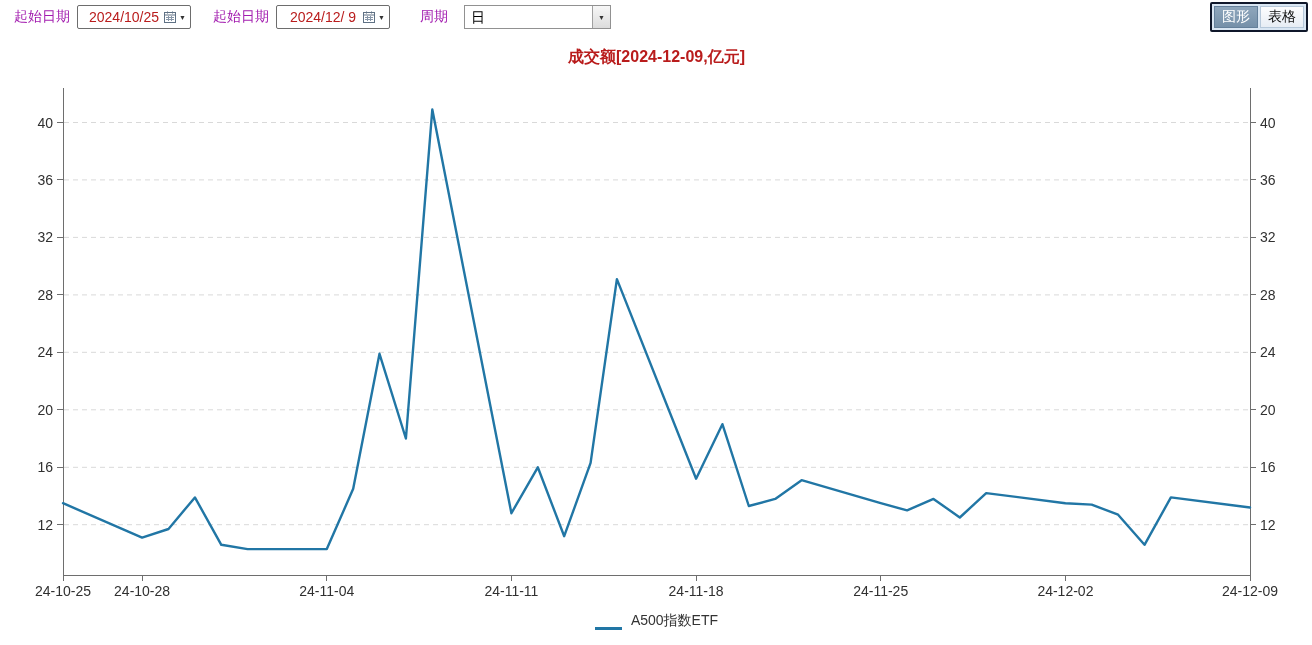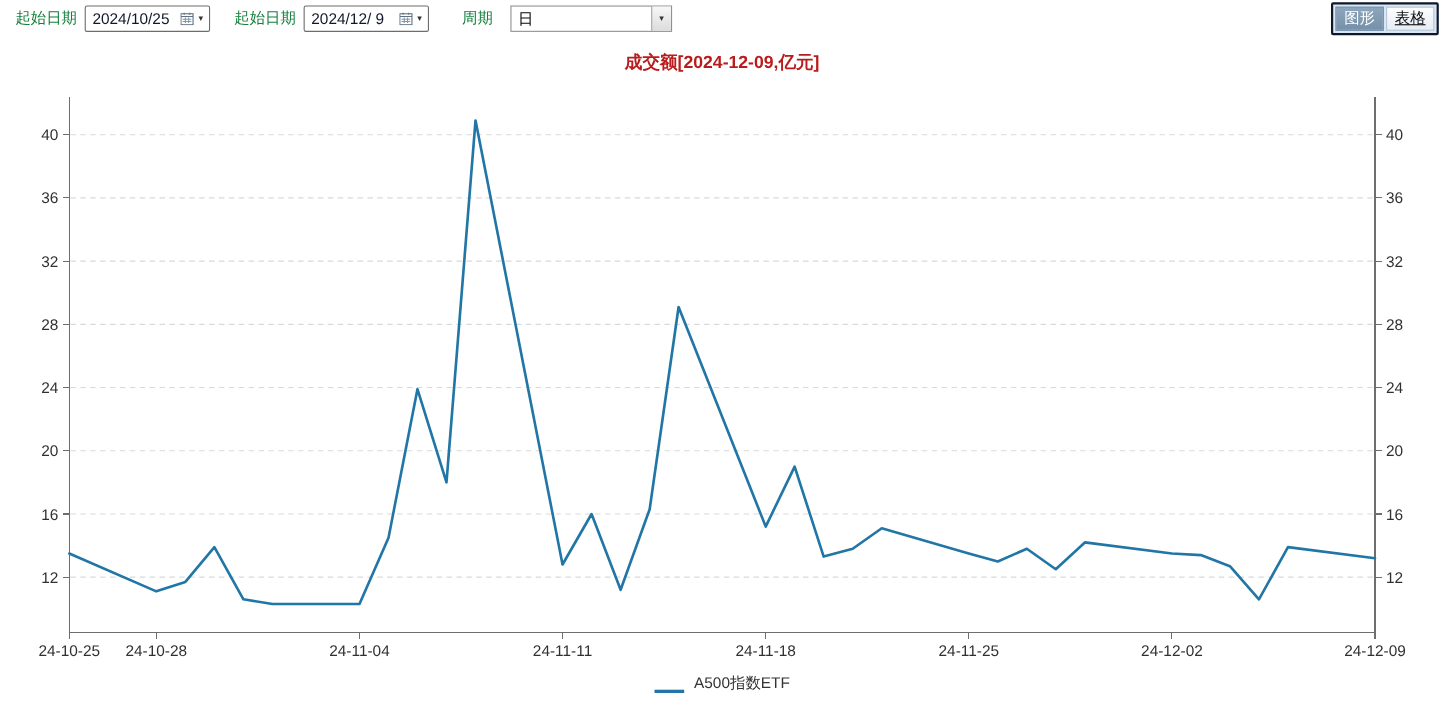--- a/index.html
+++ b/index.html
@@ -6,29 +6,29 @@
   body{
     width:1312px;height:645px;position:relative;overflow:hidden;
     background:#ffffff;font-family:"Liberation Sans",sans-serif;
   }
   
   .toolbar{
     position:absolute;top:0;left:0;width:1312px;height:34px;
     display:flex;align-items:center;box-sizing:border-box;
     padding:0 4px 0 14px;background:#ffffff;
   }
-  .tb-label{font-size:14px;color:#15803d;margin-right:7px;white-space:nowrap;}
+  .tb-label{font-size:14px;color:#a21caf;margin-right:7px;white-space:nowrap;}
   .date-box{
     display:flex;align-items:center;width:114px;height:24px;
     border:1px solid #6d6d6d;border-radius:2px;background:#fff;
     box-sizing:border-box;padding:0 4px 0 6px;
   }
   .date-box input{
     border:none;outline:none;flex:1;min-width:0;font-size:14px;
-    font-family:inherit;color:#0f172a;background:transparent;padding:0;
+    font-family:inherit;color:#b91c1c;background:transparent;padding:0;text-align:center;
   }
   .dd-icons{display:flex;align-items:center;gap:2px;cursor:pointer;}
   .caret{font-size:7px;color:#333;line-height:1;}
   .sp1{width:22px;} .sp2{width:30px;} .sp3{width:9px;}
   .combo{
     display:flex;align-items:stretch;width:147px;height:24px;
     border:1px solid #919191;background:#fff;box-sizing:border-box;
   }
   .combo-value{flex:1;font-size:14px;color:#000;padding:3px 0 0 6px;}
   .combo-btn{
@@ -38,21 +38,21 @@
   }
   .view-switch{
     margin-left:auto;display:flex;gap:2px;background:#d9e6f3;
     border:2px solid #0f172a;padding:2px;border-radius:2px;
   }
   .vs-btn{
     width:44px;height:22px;display:flex;align-items:center;justify-content:center;
     font-size:14px;box-sizing:border-box;cursor:pointer;
   }
   .vs-btn.active{background:linear-gradient(#8ea6bc,#7590a9);color:#fff;border:1px solid #64809b;}
-  .vs-btn.inactive{background:linear-gradient(#fdfdfe,#e7edf4);color:#101010;border:1px solid #b6c8da;text-decoration:underline;}
+  .vs-btn.inactive{background:linear-gradient(#fdfdfe,#e7edf4);color:#101010;border:1px solid #b6c8da;}
   
   .chart-title{
     position:absolute;top:47px;left:63px;width:1187px;text-align:center;
     font-size:16px;font-weight:bold;color:#b91c1c;
   }
   .legend{
     position:absolute;top:612px;left:63px;width:1187px;
     display:flex;align-items:flex-end;justify-content:center;gap:9px;
     font-size:14px;color:#333;
   }

